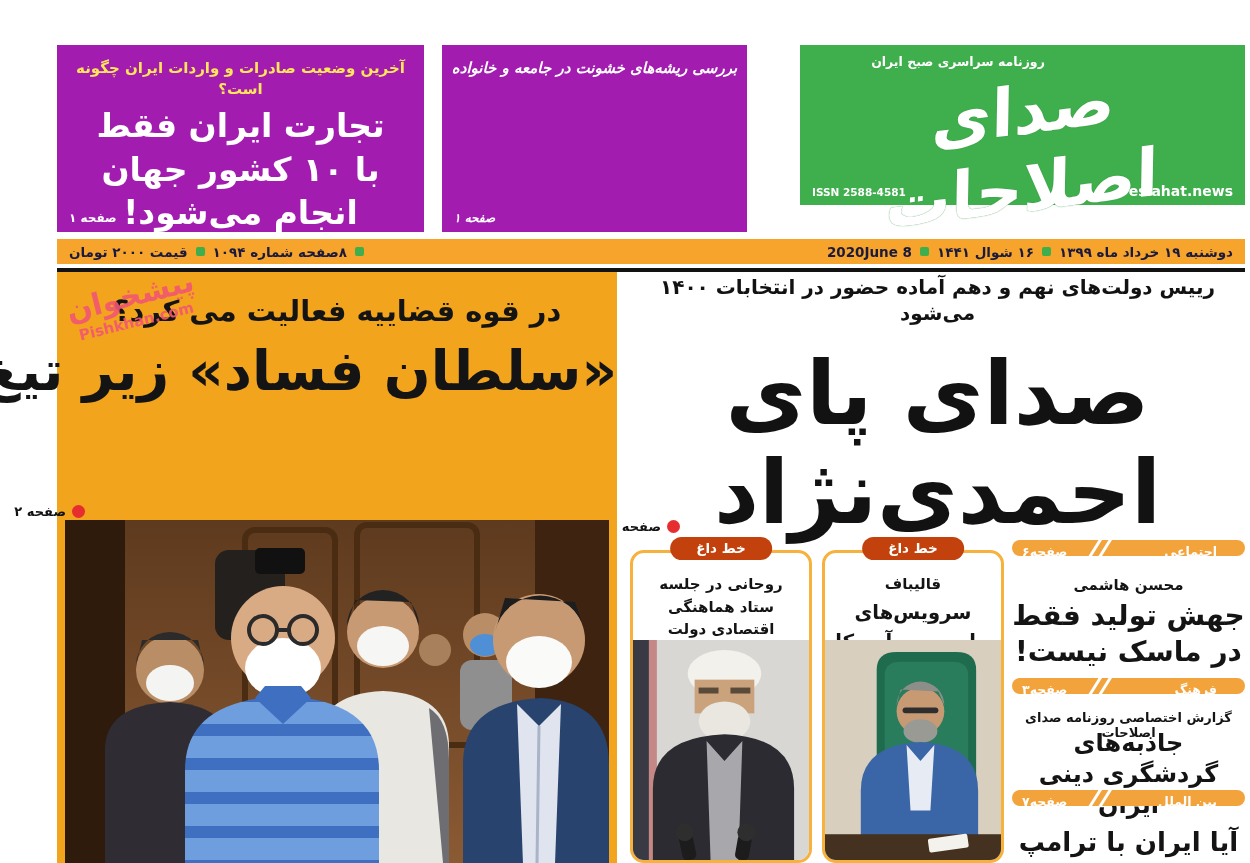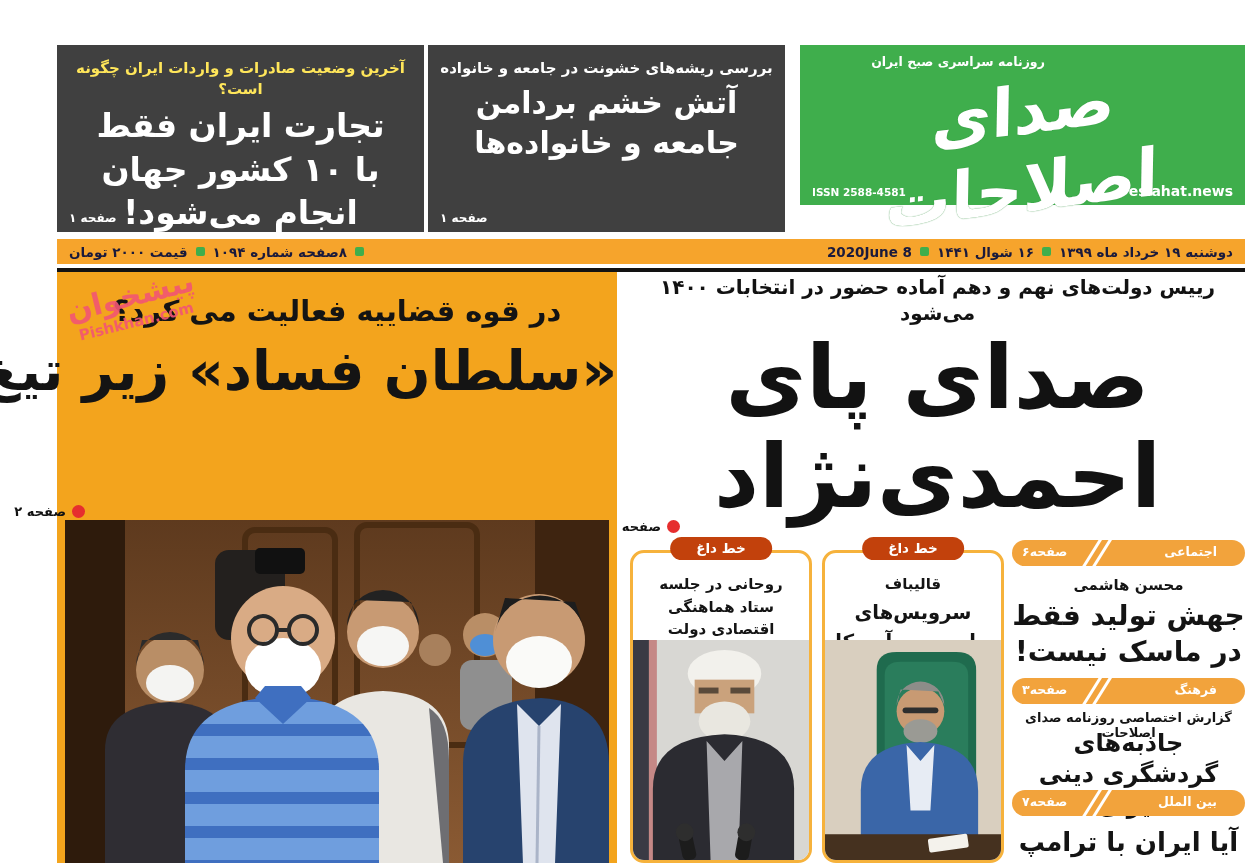--- a/index.html
+++ b/index.html
@@ -1,22 +1,22 @@
 <!DOCTYPE html>
 <html lang="fa"><head>
 <meta charset="utf-8">
 <style>
   * { margin:0; padding:0; box-sizing:border-box; }
   body { background:#e8e8e8; font-family:"DejaVu Sans","Liberation Sans",sans-serif; }
   .page { position:relative; width:1250px; height:863px; background:#ffffff; overflow:hidden; margin:0 auto; }
 
   
-  .greenbox { position:absolute; top:45px; height:187px; background:#404040; color:#fff; direction:rtl; text-align:center; }
+  .greenbox { position:absolute; top:45px; height:187px; background:#a21caf; color:#fff; direction:rtl; text-align:center; }
   .gb-left  { left:57px;  width:367px; }
-  .gb-mid   { left:428px; width:357px; }
+  .gb-mid   { left:442px; width:305px;font-style:italic; }
   .gb-kicker { font-size:15px; font-weight:700; padding-top:13px; line-height:1.4; }
   .gb-kicker.yellow { color:#ffe65a; }
   .gb-head { font-weight:900; line-height:1.32; padding:4px 26px 0; }
   .gb-left .gb-head { font-size:33px; }
   .gb-mid  .gb-head { font-size:30px; padding:4px 34px 0; }
   .gb-page { position:absolute; left:12px; bottom:7px; font-size:12px; color:#fff; font-weight:700; }
 
   
   .masthead { position:absolute; left:800px; top:45px; width:445px; height:160px; background:#3fae4c; color:#fff; }
   .tagline { position:absolute; top:9px; left:38px; width:240px; text-align:center; font-size:12.5px; font-weight:700; direction:rtl; }
@@ -29,21 +29,21 @@
   .datebar { position:absolute; left:57px; top:239px; width:1188px; height:25px; background:#f6a42c;
              display:flex; justify-content:space-between; align-items:center; direction:rtl;
              padding:0 12px; color:#1a1a3c; font-size:13.5px; font-weight:700; }
   .datebar .grp { display:flex; align-items:center; gap:8px; }
   .gdot { width:9px; height:9px; border-radius:2px; background:#3fae4c; display:inline-block; }
   .black-rule { position:absolute; left:57px; top:268px; width:1188px; height:4px; background:#121212; }
 
   
   .lead { position:absolute; left:630px; top:274px; width:615px; height:258px; direction:rtl; text-align:center; color:#121212; }
   .lead-kicker { font-size:20px; font-weight:900; line-height:1.3; }
-  .lead-head { font-size:88px; font-weight:900; line-height:1.13; letter-spacing:-2px; margin-top:2px; }
+  .lead-head { font-size:88px; font-weight:900; line-height:1.13; letter-spacing:-2px; margin-top:18px; }
   .page-marker { display:flex; align-items:center; gap:6px; direction:rtl; justify-content:flex-start; }
   .lead .page-marker { position:absolute; right:565px; bottom:-2px; width:90px; }
   .rdot { width:13px; height:13px; border-radius:50%; background:#e62e2e; display:inline-block; flex:none; }
   .pm-text { font-size:13px; font-weight:700; color:#121212; white-space:nowrap; }
 
   
   .orangebox { position:absolute; left:57px; top:272px; width:560px; height:591px; background:#f3a41d; direction:rtl; }
   .watermark { position:absolute; top:6px; right:420px; transform:rotate(-14deg); text-align:center; color:rgba(242,85,115,.9); z-index:3; }
   .watermark .wm-fa { font-size:30px; font-weight:900; }
   .watermark .wm-en { font-size:15px; font-weight:700; direction:ltr; }
@@ -62,42 +62,41 @@
   .hc-inner { padding:20px 8px 0; text-align:center; color:#141414; }
   .hc-kicker { font-size:15px; font-weight:700; line-height:1.5; }
   .hc-kicker.small { font-weight:900; }
   .hc-head { font-size:19.5px; font-weight:900; line-height:1.5; margin-top:2px; }
   .hc-page { text-align:left; font-size:11px; font-weight:700; color:#333; padding:4px 10px 0; }
   .hc-photo { position:absolute; left:0; right:0; bottom:0; height:220px; }
   .hc-photo svg { display:block; width:100%; height:100%; }
 
   
   .seccol { position:absolute; left:1012px; top:540px; width:233px; height:323px; direction:rtl; }
-  .secbar { position:absolute; left:0; width:233px; height:26px; background:#f2a33c; border-radius:13px; overflow:hidden; color:#fff; }
+  .secbar { position:absolute; left:0; width:233px; height:16px; background:#f2a33c; border-radius:13px; overflow:hidden; color:#fff; }
   .secbar .sb-page { position:absolute; left:10px; top:4px; font-size:12.5px; font-weight:900; direction:rtl; }
   .secbar .sb-name { position:absolute; right:28px; top:4px; font-size:12.5px; font-weight:900; }
   .sb-stripe { position:absolute; top:-6px; width:3px; height:40px; background:#fff; transform:rotate(32deg); }
   .sec-kicker { position:absolute; left:0; width:100%; text-align:center; font-size:15px; font-weight:900; color:#141414; }
   .sec-kicker.tiny { font-size:13px; font-weight:700; }
   .sec-head { position:absolute; left:0; width:100%; text-align:center; font-weight:900; color:#141414; line-height:1.3; }
 </style>
 </head>
 <body>
 
 <div class="page">
 
   <div class="greenbox gb-left">
     <div class="gb-kicker yellow">آخرین وضعیت صادرات و واردات ایران چگونه است؟</div>
     <div class="gb-head">تجارت ایران فقط با ۱۰ کشور جهان انجام می‌شود!</div>
     <div class="gb-page">صفحه ۱</div>
   </div>
 
   <div class="greenbox gb-mid">
     <div class="gb-kicker">بررسی ریشه‌های خشونت در جامعه و خانواده</div>
-    <div class="gb-head">آتش خشم بردامن جامعه و خانواده‌ها</div>
     <div class="gb-page">صفحه ۱</div>
   </div>
 
   <div class="masthead">
     <div class="tagline">روزنامه سراسری صبح ایران</div>
     <div class="logo">صدای اصلاحات</div>
     <div class="issn">ISSN 2588-4581</div>
     <div class="website">eslahat.news</div>
   </div>
 

